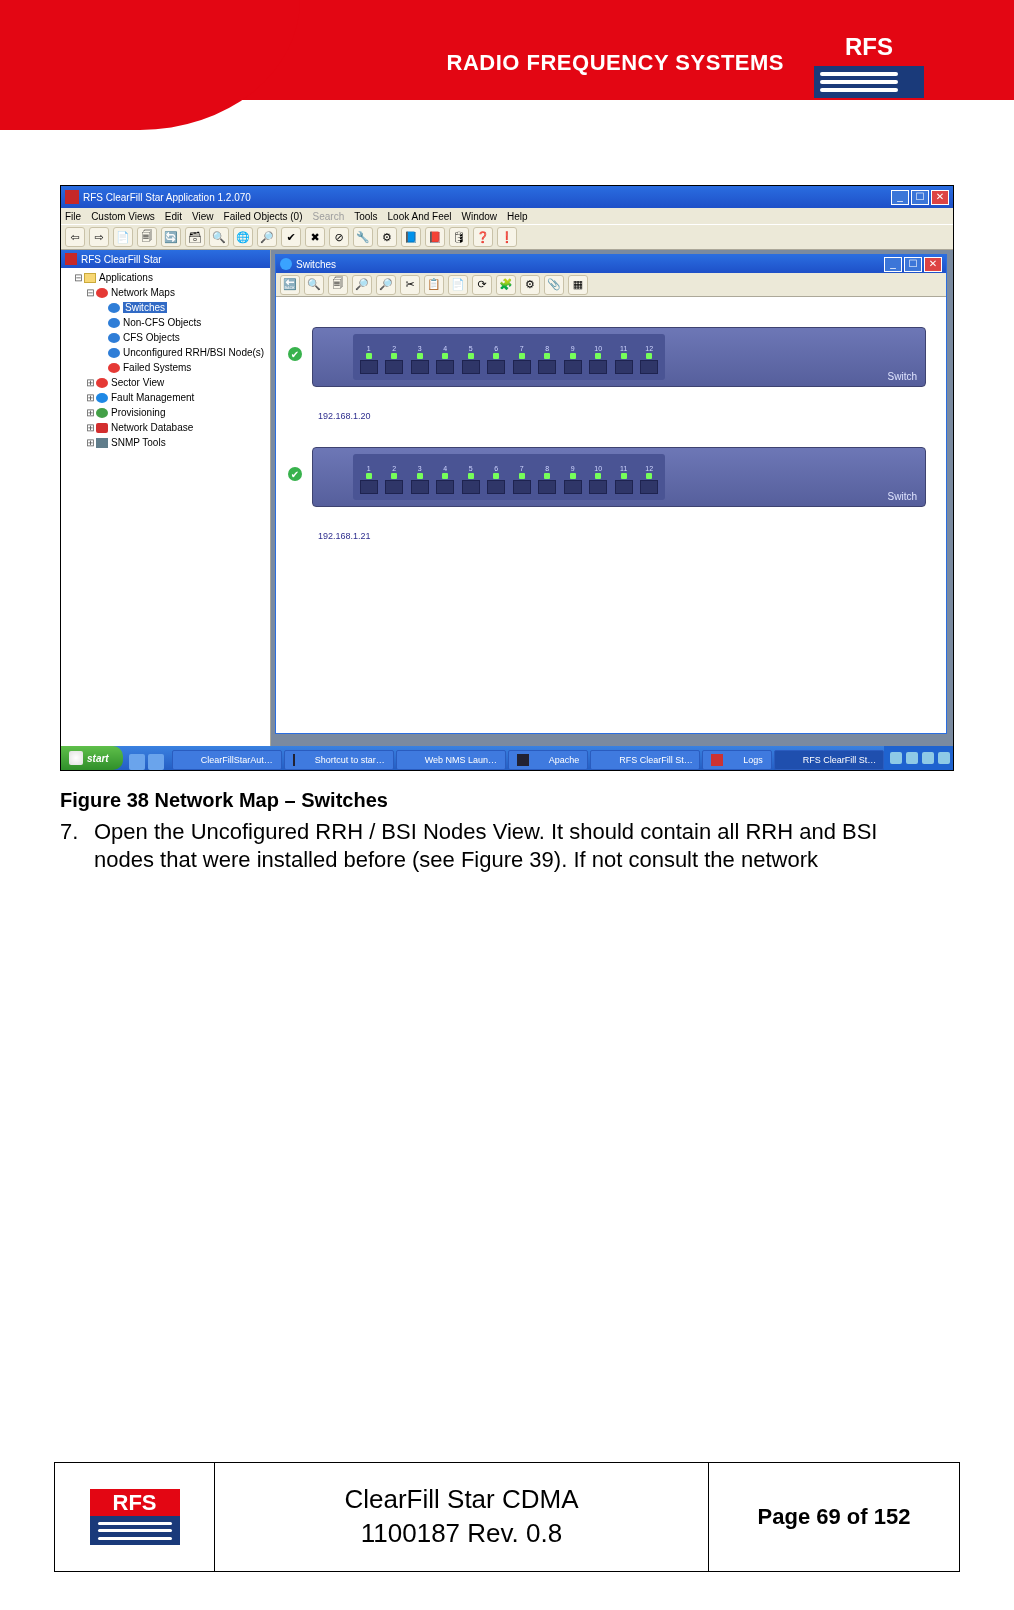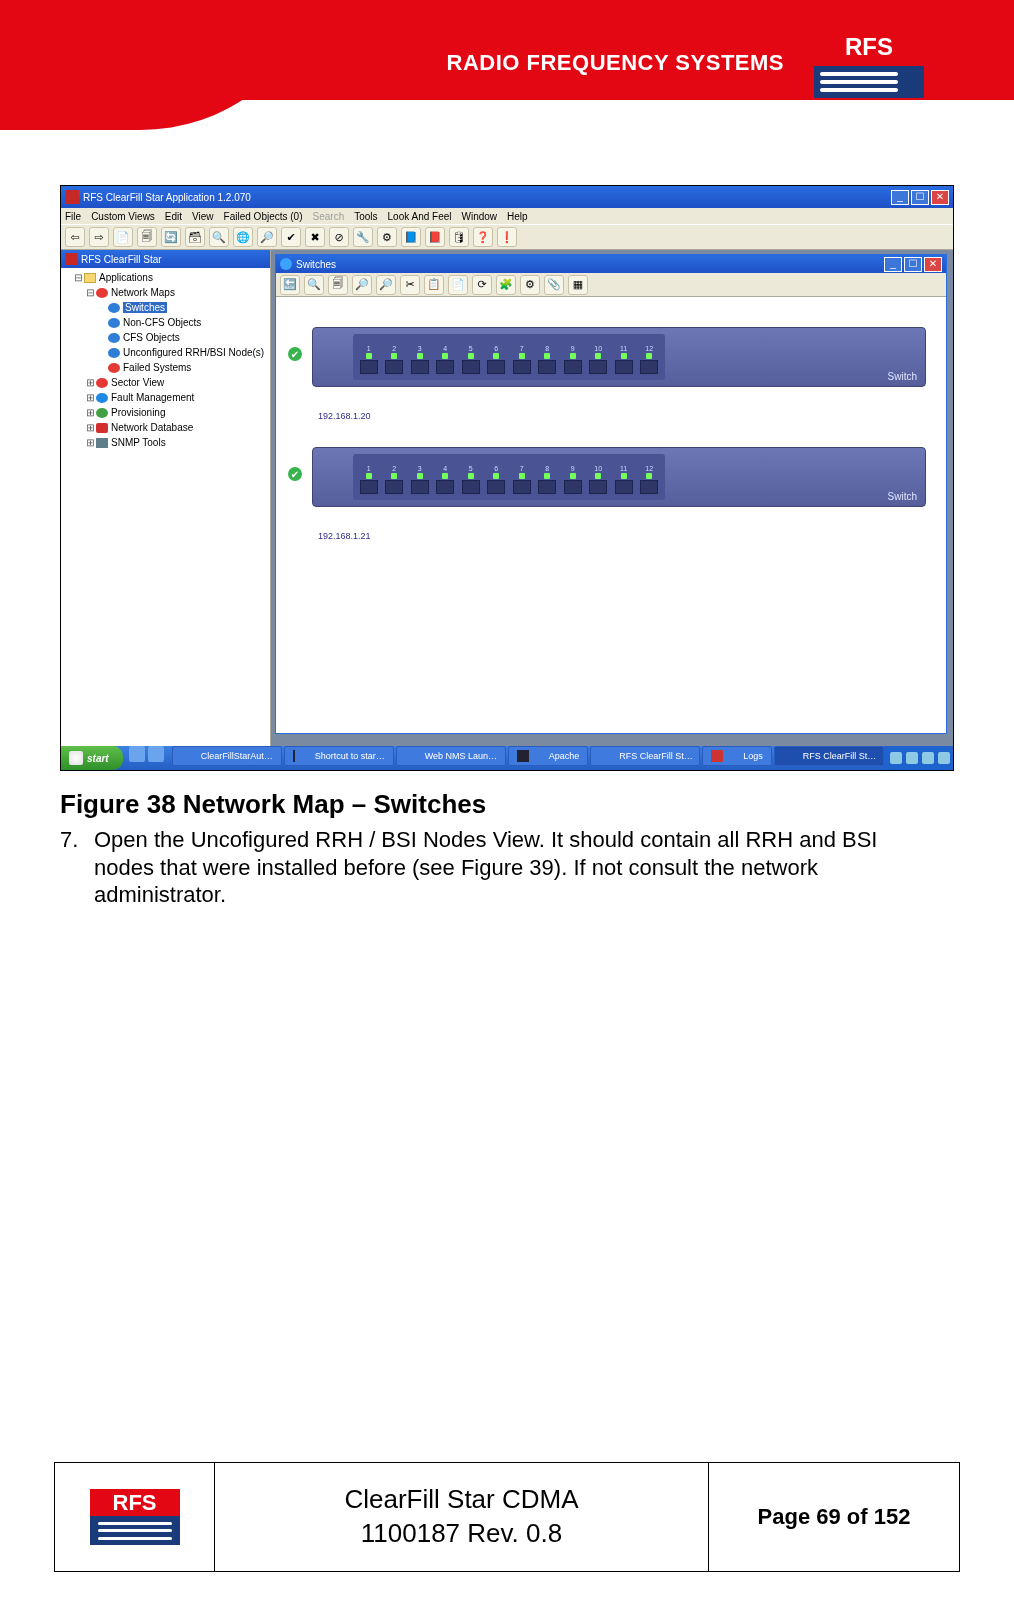--- a/index.html
+++ b/index.html
@@ -64,35 +64,35 @@
   .switch { height:60px; background:linear-gradient(#6d77b6,#565f9c); border-radius:4px; border:1px solid #3e4370; position:relative; margin-left:0px;}
   .switch-face { position:absolute; left:40px; top:6px; right:260px; bottom:6px; background:#4a5494; border-radius:3px; display:flex; align-items:flex-end; padding:4px 6px 6px 6px; gap:6px;}
   .port { width:22px; display:flex; flex-direction:column; align-items:center; gap:1px;}
   .port-num{ font-size:7px; color:#cfd6ff;}
   .port-led{ width:6px; height:6px; background:#76ff5a; border-radius:1px;}
   .port-jack{ width:18px; height:14px; background:#2f3668; border:1px solid #1e2350;}
   .switch-ip { position:absolute; left:6px; bottom:-14px; font-size:9px; color:#2e2e8e; }
   .switch-label { position:absolute; right:8px; bottom:4px; font-size:10px; color:#dfe4ff; }
 
   
-  .taskbar { position:absolute; left:0; right:0; bottom:0; height:24px; background:linear-gradient(#3a81e0,#245ec4); display:flex; align-items:flex-start; font-size:10px; color:#fff;}
+  .taskbar { position:absolute; left:0; right:0; bottom:0; height:24px; background:linear-gradient(#3a81e0,#245ec4); display:flex; align-items:flex-end; font-size:10px; color:#fff;}
   .start-btn{ height:24px; padding:0 14px 0 8px; background:linear-gradient(#5fbf4a,#2f8f2a); display:flex; align-items:center; gap:4px; font-style:italic; font-weight:bold; border-radius:0 10px 10px 0;}
   .start-orb{width:14px;height:14px;background:radial-gradient(circle,#fff,#e0e0e0);border-radius:2px;}
   .ql{ display:flex; gap:3px; margin:0 6px;}
   .ql-i{width:16px;height:16px;background:#6aa4ec;border-radius:2px;}
   .task-item{ height:20px; padding:0 8px; margin-left:2px; background:#3f7adf; border:1px solid #2a5cbf; border-radius:2px; display:flex; align-items:center; gap:20px; font-size:9px; max-width:110px; overflow:hidden; white-space:nowrap;}
   .task-item.active{ background:#1f4fae;}
   .task-item .ti{width:12px;height:12px;background:#c62828;}
   .tray{ margin-left:auto; height:24px; padding:0 6px; background:#1f63cf; display:flex; align-items:center; gap:4px;}
   .tray-i{width:12px;height:12px;background:#8ecae6;border-radius:2px;}
   .clock{font-size:9px;color:#fff;}
 
   
   .caption-block { margin: 18px 60px 0 60px; font-family: Arial, sans-serif; color:#000; }
-  .caption { font-weight:bold; font-size:26px; margin-bottom:6px;}
+  .caption { font-weight:bold; font-size:20px; margin-bottom:6px;}
   .ol { font-size:22px; line-height:1.25;}
   .ol .num{ display:inline-block; width:34px;}
   .ol .txt{ display:inline; }
   .ol .cont{ display:block; margin-left:34px;}
 
   
   .footer { position:absolute; left:54px; right:54px; bottom:38px; height:110px; border:1.5px solid #000; display:flex;}
   .footer > div { border-right:1.5px solid #000; display:flex; flex-direction:column; align-items:center; justify-content:center;}
   .footer > div:last-child{ border-right:none;}
   .footer-logo{ width:160px;}
@@ -403,21 +403,20 @@
       <span class="clock">14:12</span>
     </div>
   </div>
 </div>
 
 <div class="caption-block">
   <div class="caption">Figure 38 Network Map – Switches</div>
   <div class="ol">
     <span class="num">7.</span><span class="txt">Open the Uncofigured RRH / BSI Nodes View. It should contain all RRH and BSI</span>
     <span class="cont">nodes that were installed before (see Figure 39). If not consult the network</span>
-    <span class="cont">administrator.</span>
   </div>
 </div>
 
 <div class="footer">
   <div class="footer-logo">
     <div class="lg">
       <div class="t">RFS</div>
       <div class="b">
           <div class="w"></div>
           <div class="w"></div>

